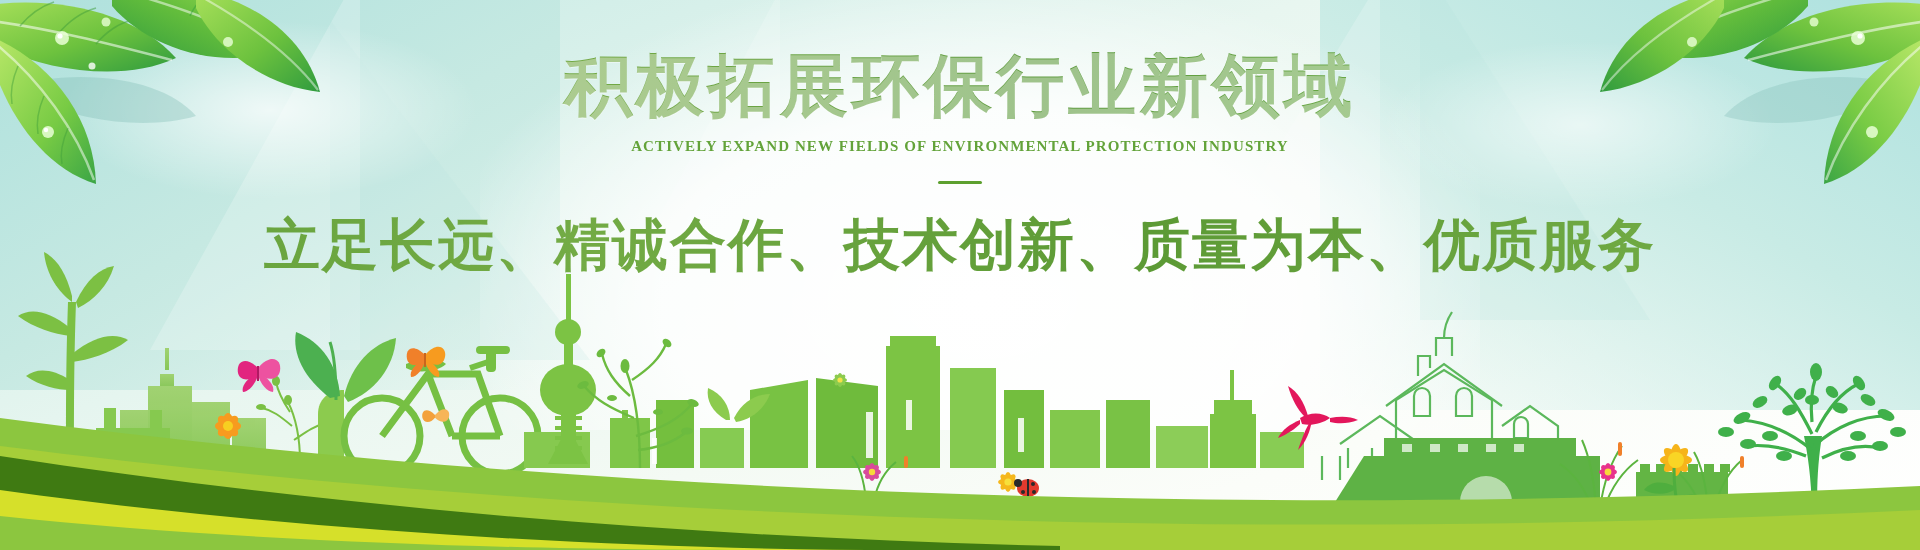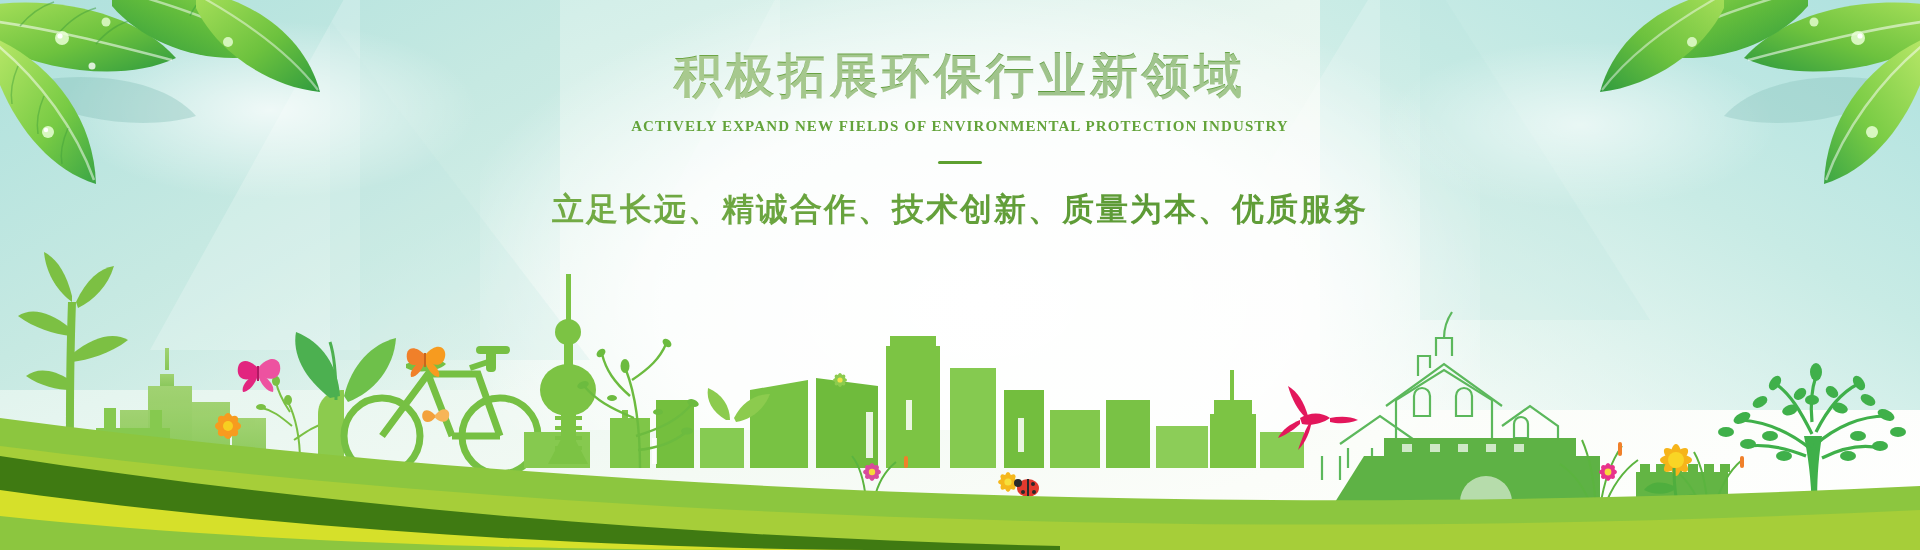--- a/index.html
+++ b/index.html
@@ -33,38 +33,38 @@
   .mist{position:absolute;left:60px;top:20px;width:420px;height:180px;border-radius:50%;
     background:radial-gradient(ellipse,rgba(255,255,255,.75) 0%,rgba(255,255,255,0) 70%);}
   .mist2{position:absolute;left:1380px;top:40px;width:400px;height:170px;border-radius:50%;
     background:radial-gradient(ellipse,rgba(255,255,255,.6) 0%,rgba(255,255,255,0) 70%);}
 
   
   .text-wrap{position:absolute;left:0;top:0;width:1920px;text-align:center;}
   .headline{
     margin-top:52px;
     font-family:"Liberation Serif",serif;
-    font-size:48px;font-weight:bold;letter-spacing:4px;line-height:1;
+    font-size:68px;font-weight:bold;letter-spacing:4px;line-height:1;
     background:linear-gradient(90deg,#6aa84f 0%,#78ac47 25%,#5e9b3f 55%,#6fae4a 80%,#5d9a3e 100%);
     -webkit-background-clip:text;background-clip:text;color:#5f9b3f;
     -webkit-text-fill-color:transparent;
     text-shadow:0 1px 0 rgba(255,255,255,.4);
   }
   .subhead{
     margin-top:18px;
     font-family:"Liberation Serif",serif;
     font-size:15px;font-weight:bold;letter-spacing:1.1px;color:#63a33a;
   }
   .divider{
     width:44px;height:3px;margin:26px auto 0;background:#5da02f;border-radius:2px;
   }
   .tagline{
     margin-top:24px;
     font-family:"Liberation Serif",serif;
-    font-size:32px;font-weight:bold;letter-spacing:2px;color:#5e9c36;
+    font-size:56px;font-weight:bold;letter-spacing:2px;color:#5e9c36;
     background:linear-gradient(90deg,#62a03a 0%,#73ab45 30%,#5c9a35 60%,#6fa943 85%,#5b9933 100%);
     -webkit-background-clip:text;background-clip:text;
     -webkit-text-fill-color:transparent;
   }
 
   
   .leaves{position:absolute;top:0;pointer-events:none;}
   .leaves.left{left:0;}
   .leaves.right{right:0;transform:scaleX(-1);}
 

